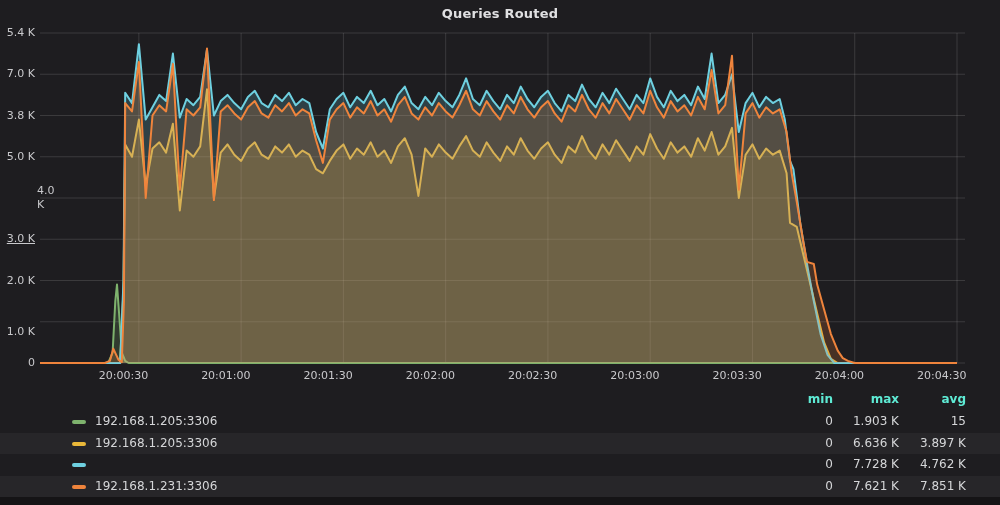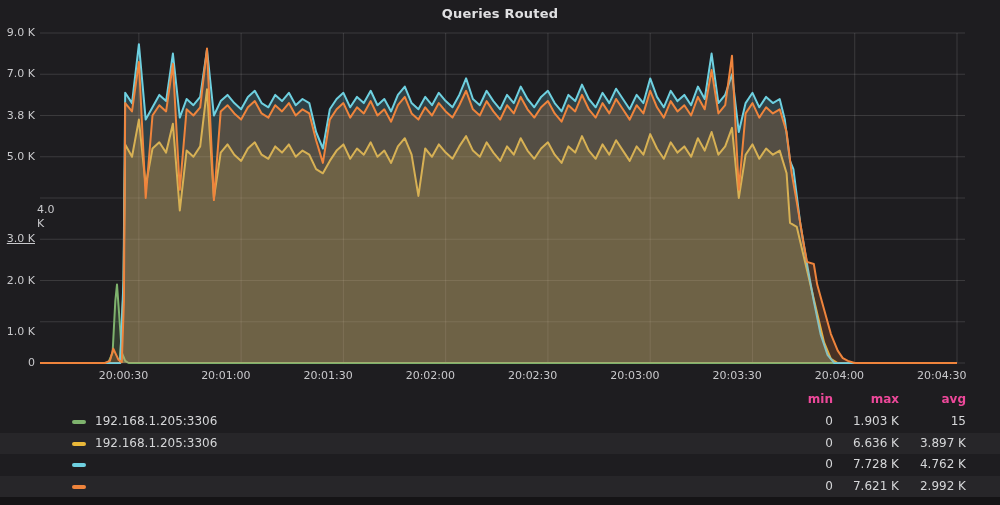--- a/index.html
+++ b/index.html
@@ -23,21 +23,21 @@
     font-size:11px; color:#c9c9cc; height:14px; line-height:14px;
   }
   .x-axis-label {
     position:absolute; width:80px; text-align:left;
     font-size:11px; color:#c9c9cc; top:369px; height:14px; line-height:14px;
   }
   .legend { position:absolute; left:0; top:390px; width:1000px; }
   .legend-header { position:relative; height:18px; }
   .legend-header .cell {
     position:absolute; top:2px; height:15px; line-height:15px;
-    font-size:12px; font-weight:bold; color:#ec4899; text-align:right; width:70px;
+    font-size:12px; font-weight:bold; color:#5eead4; text-align:right; width:70px;
     cursor:pointer;
   }
   .legend-rows { position:absolute; top:21px; left:0; width:1000px; }
   .legend-row { position:relative; height:21.5px; cursor:pointer;padding-left:28px; }
   .legend-row.alt { background:rgba(255,255,255,0.045); }
   .legend-swatch {
     position:absolute; left:72px; top:9px; width:14px; height:4px;
     border-radius:2px; background:#888;
   }
   .legend-label {
@@ -89,25 +89,25 @@
         <path d="M0.0,333.0L80.1,333.0L83.5,258.8L85.2,114.4L92.0,126.8L98.9,89.6L105.7,155.6L112.5,118.5L119.3,112.3L126.1,122.6L132.9,93.8L139.8,180.4L146.6,120.6L153.4,126.8L160.2,116.4L167.0,59.3L173.9,168.0L180.7,122.6L187.5,114.4L194.3,124.7L201.1,130.9L207.9,118.5L214.8,112.3L221.6,124.7L228.4,128.8L235.2,116.4L242.0,122.6L248.9,114.4L255.7,126.8L262.5,120.6L269.3,124.7L276.1,139.1L282.9,143.3L289.8,130.9L296.6,120.6L303.4,114.4L310.2,128.8L317.0,118.5L323.8,124.7L330.7,112.3L337.5,126.8L344.3,120.6L351.1,132.9L357.9,116.4L364.8,108.2L371.6,124.7L378.4,165.9L385.2,118.5L392.0,126.8L398.8,114.4L405.7,122.6L412.5,128.8L419.3,116.4L426.1,106.1L432.9,120.6L439.8,126.8L446.6,112.3L453.4,122.6L460.2,130.9L467.0,116.4L473.8,124.7L480.7,108.2L487.5,120.6L494.3,128.8L501.1,118.5L507.9,112.3L514.7,124.7L521.6,132.9L528.4,116.4L535.2,122.6L542.0,106.1L548.8,120.6L555.7,128.8L562.5,114.4L569.3,124.7L576.1,110.2L582.9,120.6L589.7,130.9L596.6,116.4L603.4,124.7L610.2,104.1L617.0,118.5L623.8,128.8L630.7,112.3L637.5,122.6L644.3,116.4L651.1,126.8L657.9,108.2L664.7,120.6L671.6,102.0L678.4,124.7L685.2,116.4L692.0,97.9L698.8,168.0L705.6,124.7L712.5,114.4L719.3,128.8L726.1,118.5L732.9,124.7L739.7,120.6L746.6,143.3L750.0,192.8L756.8,196.9L763.6,225.8L770.4,254.6L777.2,283.5L784.1,312.4L790.9,328.9L797.7,333.0L917.0,333.0L917.0,333L0.0,333Z" fill="#eab839" fill-opacity="0.2" stroke="none"></path>
         <path d="M0.0,333.0L80.1,333.0L83.5,258.8L85.2,114.4L92.0,126.8L98.9,89.6L105.7,155.6L112.5,118.5L119.3,112.3L126.1,122.6L132.9,93.8L139.8,180.4L146.6,120.6L153.4,126.8L160.2,116.4L167.0,59.3L173.9,168.0L180.7,122.6L187.5,114.4L194.3,124.7L201.1,130.9L207.9,118.5L214.8,112.3L221.6,124.7L228.4,128.8L235.2,116.4L242.0,122.6L248.9,114.4L255.7,126.8L262.5,120.6L269.3,124.7L276.1,139.1L282.9,143.3L289.8,130.9L296.6,120.6L303.4,114.4L310.2,128.8L317.0,118.5L323.8,124.7L330.7,112.3L337.5,126.8L344.3,120.6L351.1,132.9L357.9,116.4L364.8,108.2L371.6,124.7L378.4,165.9L385.2,118.5L392.0,126.8L398.8,114.4L405.7,122.6L412.5,128.8L419.3,116.4L426.1,106.1L432.9,120.6L439.8,126.8L446.6,112.3L453.4,122.6L460.2,130.9L467.0,116.4L473.8,124.7L480.7,108.2L487.5,120.6L494.3,128.8L501.1,118.5L507.9,112.3L514.7,124.7L521.6,132.9L528.4,116.4L535.2,122.6L542.0,106.1L548.8,120.6L555.7,128.8L562.5,114.4L569.3,124.7L576.1,110.2L582.9,120.6L589.7,130.9L596.6,116.4L603.4,124.7L610.2,104.1L617.0,118.5L623.8,128.8L630.7,112.3L637.5,122.6L644.3,116.4L651.1,126.8L657.9,108.2L664.7,120.6L671.6,102.0L678.4,124.7L685.2,116.4L692.0,97.9L698.8,168.0L705.6,124.7L712.5,114.4L719.3,128.8L726.1,118.5L732.9,124.7L739.7,120.6L746.6,143.3L750.0,192.8L756.8,196.9L763.6,225.8L770.4,254.6L777.2,283.5L784.1,312.4L790.9,328.9L797.7,333.0L917.0,333.0" fill="none" stroke="#eab839" stroke-width="2" stroke-linejoin="round"></path>
         <path d="M0.0,333.0L80.1,333.0L83.5,250.5L85.2,62.8L92.0,73.1L98.9,14.2L105.7,89.6L112.5,77.3L119.3,64.9L126.1,71.1L132.9,23.6L139.8,87.6L146.6,69.0L153.4,75.2L160.2,66.9L167.0,19.5L173.9,85.5L180.7,71.1L187.5,64.9L194.3,73.1L201.1,79.3L207.9,66.9L214.8,60.8L221.6,73.1L228.4,77.3L235.2,64.9L242.0,71.1L248.9,62.8L255.7,75.2L262.5,69.0L269.3,73.1L276.1,102.0L282.9,118.5L289.8,79.3L296.6,69.0L303.4,62.8L310.2,77.3L317.0,66.9L323.8,73.1L330.7,60.8L337.5,75.2L344.3,69.0L351.1,81.4L357.9,64.9L364.8,56.6L371.6,73.1L378.4,79.3L385.2,66.9L392.0,75.2L398.8,62.8L405.7,71.1L412.5,77.3L419.3,64.9L426.1,48.4L432.9,69.0L439.8,75.2L446.6,60.8L453.4,71.1L460.2,79.3L467.0,64.9L473.8,73.1L480.7,56.6L487.5,69.0L494.3,77.3L501.1,66.9L507.9,60.8L514.7,73.1L521.6,81.4L528.4,64.9L535.2,71.1L542.0,54.6L548.8,69.0L555.7,77.3L562.5,62.8L569.3,73.1L576.1,58.7L582.9,69.0L589.7,79.3L596.6,64.9L603.4,73.1L610.2,48.4L617.0,66.9L623.8,77.3L630.7,60.8L637.5,71.1L644.3,64.9L651.1,75.2L657.9,56.6L664.7,69.0L671.6,23.6L678.4,73.1L685.2,64.9L692.0,44.3L698.8,102.0L705.6,73.1L712.5,62.8L719.3,77.3L726.1,66.9L732.9,73.1L739.7,69.0L744.8,89.6L750.0,130.9L753.4,139.1L760.2,192.8L767.0,234.0L773.8,271.1L780.6,304.1L787.5,324.8L794.3,333.0L917.0,333.0L917.0,333L0.0,333Z" fill="#6ed0e0" fill-opacity="0.2" stroke="none"></path>
         <path d="M0.0,333.0L80.1,333.0L83.5,250.5L85.2,62.8L92.0,73.1L98.9,14.2L105.7,89.6L112.5,77.3L119.3,64.9L126.1,71.1L132.9,23.6L139.8,87.6L146.6,69.0L153.4,75.2L160.2,66.9L167.0,19.5L173.9,85.5L180.7,71.1L187.5,64.9L194.3,73.1L201.1,79.3L207.9,66.9L214.8,60.8L221.6,73.1L228.4,77.3L235.2,64.9L242.0,71.1L248.9,62.8L255.7,75.2L262.5,69.0L269.3,73.1L276.1,102.0L282.9,118.5L289.8,79.3L296.6,69.0L303.4,62.8L310.2,77.3L317.0,66.9L323.8,73.1L330.7,60.8L337.5,75.2L344.3,69.0L351.1,81.4L357.9,64.9L364.8,56.6L371.6,73.1L378.4,79.3L385.2,66.9L392.0,75.2L398.8,62.8L405.7,71.1L412.5,77.3L419.3,64.9L426.1,48.4L432.9,69.0L439.8,75.2L446.6,60.8L453.4,71.1L460.2,79.3L467.0,64.9L473.8,73.1L480.7,56.6L487.5,69.0L494.3,77.3L501.1,66.9L507.9,60.8L514.7,73.1L521.6,81.4L528.4,64.9L535.2,71.1L542.0,54.6L548.8,69.0L555.7,77.3L562.5,62.8L569.3,73.1L576.1,58.7L582.9,69.0L589.7,79.3L596.6,64.9L603.4,73.1L610.2,48.4L617.0,66.9L623.8,77.3L630.7,60.8L637.5,71.1L644.3,64.9L651.1,75.2L657.9,56.6L664.7,69.0L671.6,23.6L678.4,73.1L685.2,64.9L692.0,44.3L698.8,102.0L705.6,73.1L712.5,62.8L719.3,77.3L726.1,66.9L732.9,73.1L739.7,69.0L744.8,89.6L750.0,130.9L753.4,139.1L760.2,192.8L767.0,234.0L773.8,271.1L780.6,304.1L787.5,324.8L794.3,333.0L917.0,333.0" fill="none" stroke="#6ed0e0" stroke-width="2" stroke-linejoin="round"></path>
         <path d="M0.0,333.0L64.8,333.0L69.9,330.9L73.3,318.6L78.4,329.7L81.8,332.2L83.9,271.1L85.2,73.1L92.0,81.4L98.9,31.9L105.7,168.0L112.5,85.5L119.3,75.2L126.1,81.4L132.9,33.9L139.8,159.8L146.6,79.3L153.4,85.5L160.2,77.3L167.0,18.6L173.9,170.1L180.7,81.4L187.5,75.2L194.3,83.4L201.1,89.6L207.9,77.3L214.8,71.1L221.6,83.4L228.4,87.6L235.2,75.2L242.0,81.4L248.9,73.1L255.7,85.5L262.5,79.3L269.3,83.4L276.1,110.2L282.9,132.9L289.8,89.6L296.6,79.3L303.4,73.1L310.2,87.6L317.0,77.3L323.8,83.4L330.7,71.1L337.5,85.5L344.3,79.3L351.1,91.7L357.9,75.2L364.8,66.9L371.6,83.4L378.4,89.6L385.2,77.3L392.0,85.5L398.8,73.1L405.7,81.4L412.5,87.6L419.3,75.2L426.1,60.8L432.9,79.3L439.8,85.5L446.6,71.1L453.4,81.4L460.2,89.6L467.0,75.2L473.8,83.4L480.7,66.9L487.5,79.3L494.3,87.6L501.1,77.3L507.9,71.1L514.7,83.4L521.6,91.7L528.4,75.2L535.2,81.4L542.0,64.9L548.8,79.3L555.7,87.6L562.5,73.1L569.3,83.4L576.1,69.0L582.9,79.3L589.7,89.6L596.6,75.2L603.4,83.4L610.2,60.8L617.0,77.3L623.8,87.6L630.7,71.1L637.5,81.4L644.3,75.2L651.1,85.5L657.9,66.9L664.7,79.3L671.6,40.1L678.4,83.4L685.2,75.2L692.0,25.7L698.8,159.8L705.6,83.4L712.5,73.1L719.3,87.6L726.1,77.3L732.9,83.4L739.7,79.3L746.6,102.0L751.7,143.3L756.8,172.1L763.6,213.4L767.0,231.9L773.8,234.0L777.2,254.6L784.1,279.4L790.9,304.1L797.7,320.6L802.8,328.1L807.9,330.9L814.7,333.0L917.0,333.0L917.0,333L0.0,333Z" fill="#ef843c" fill-opacity="0.2" stroke="none"></path>
         <path d="M0.0,333.0L64.8,333.0L69.9,330.9L73.3,318.6L78.4,329.7L81.8,332.2L83.9,271.1L85.2,73.1L92.0,81.4L98.9,31.9L105.7,168.0L112.5,85.5L119.3,75.2L126.1,81.4L132.9,33.9L139.8,159.8L146.6,79.3L153.4,85.5L160.2,77.3L167.0,18.6L173.9,170.1L180.7,81.4L187.5,75.2L194.3,83.4L201.1,89.6L207.9,77.3L214.8,71.1L221.6,83.4L228.4,87.6L235.2,75.2L242.0,81.4L248.9,73.1L255.7,85.5L262.5,79.3L269.3,83.4L276.1,110.2L282.9,132.9L289.8,89.6L296.6,79.3L303.4,73.1L310.2,87.6L317.0,77.3L323.8,83.4L330.7,71.1L337.5,85.5L344.3,79.3L351.1,91.7L357.9,75.2L364.8,66.9L371.6,83.4L378.4,89.6L385.2,77.3L392.0,85.5L398.8,73.1L405.7,81.4L412.5,87.6L419.3,75.2L426.1,60.8L432.9,79.3L439.8,85.5L446.6,71.1L453.4,81.4L460.2,89.6L467.0,75.2L473.8,83.4L480.7,66.9L487.5,79.3L494.3,87.6L501.1,77.3L507.9,71.1L514.7,83.4L521.6,91.7L528.4,75.2L535.2,81.4L542.0,64.9L548.8,79.3L555.7,87.6L562.5,73.1L569.3,83.4L576.1,69.0L582.9,79.3L589.7,89.6L596.6,75.2L603.4,83.4L610.2,60.8L617.0,77.3L623.8,87.6L630.7,71.1L637.5,81.4L644.3,75.2L651.1,85.5L657.9,66.9L664.7,79.3L671.6,40.1L678.4,83.4L685.2,75.2L692.0,25.7L698.8,159.8L705.6,83.4L712.5,73.1L719.3,87.6L726.1,77.3L732.9,83.4L739.7,79.3L746.6,102.0L751.7,143.3L756.8,172.1L763.6,213.4L767.0,231.9L773.8,234.0L777.2,254.6L784.1,279.4L790.9,304.1L797.7,320.6L802.8,328.1L807.9,330.9L814.7,333.0L917.0,333.0" fill="none" stroke="#ef843c" stroke-width="2" stroke-linejoin="round"></path>
       </g>
   </svg>
 
   <div id="y-axis">
-      <div class="y-axis-label" style="top: 26px;">9.0 K</div>
+      <div class="y-axis-label" style="top: 26px;">5.4 K</div>
       <div class="y-axis-label" style="top: 67.25px;">7.0 K</div>
       <div class="y-axis-label" style="top: 108.5px;">3.8 K</div>
       <div class="y-axis-label" style="top: 149.75px;">5.0 K</div>
-      <div class="y-axis-label" style="top: 203px; padding-left: 37px;">4.0 K</div>
+      <div class="y-axis-label" style="top: 184px; padding-left: 37px;">4.0 K</div>
       <div class="y-axis-label" style="top: 232.25px; text-decoration: underline;">3.0 K</div>
       <div class="y-axis-label" style="top: 273.5px;">2.0 K</div>
       <div class="y-axis-label" style="top: 325px;">1.0 K</div>
       <div class="y-axis-label" style="top: 356px;">0</div>
     </div>
   <div id="x-axis">
       <div class="x-axis-label" style="left: 98.8587px;">20:00:30</div>
       <div class="x-axis-label" style="left: 201.126px;">20:01:00</div>
       <div class="x-axis-label" style="left: 303.394px;">20:01:30</div>
       <div class="x-axis-label" style="left: 405.662px;">20:02:00</div>
@@ -140,21 +140,22 @@
         <span class="cell c-avg">3.897 K</span>
       </div>
       <div class="legend-row">
         <span class="legend-swatch" style="background: rgb(110, 208, 224);"></span>
         <span class="cell c-min">0</span>
         <span class="cell c-max">7.728 K</span>
         <span class="cell c-avg">4.762 K</span>
       </div>
       <div class="legend-row alt">
         <span class="legend-swatch" style="background: rgb(239, 132, 60);"></span>
+        <span class="legend-label">192.168.1.231:3306</span>
         <span class="cell c-min">0</span>
         <span class="cell c-max">7.621 K</span>
-        <span class="cell c-avg">2.992 K</span>
+        <span class="cell c-avg">7.851 K</span>
       </div>
     </div>
   </div>
 
   <div class="bottom-strip"></div>
 </div>
 
 </body></html>

